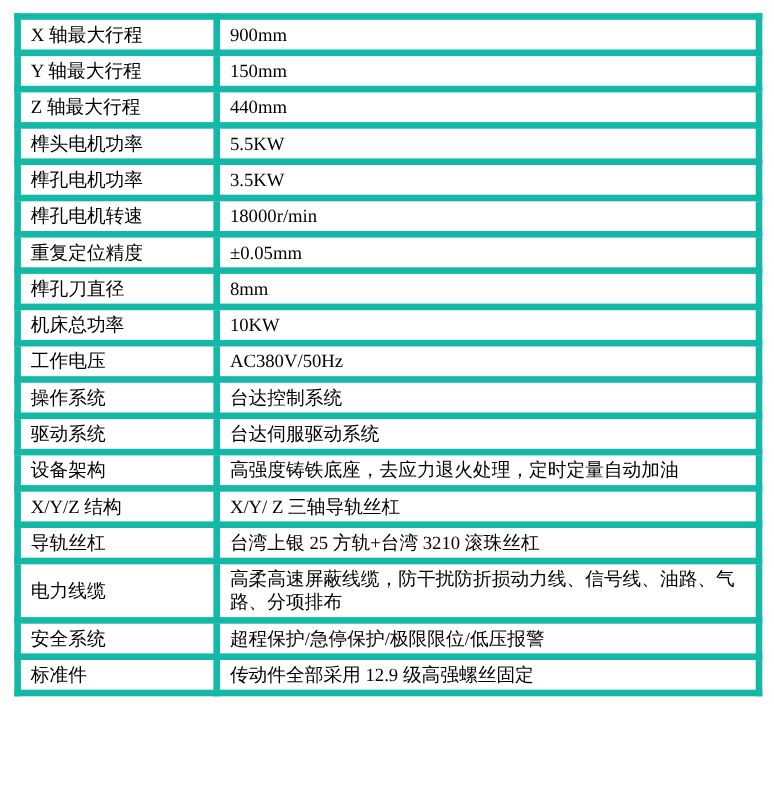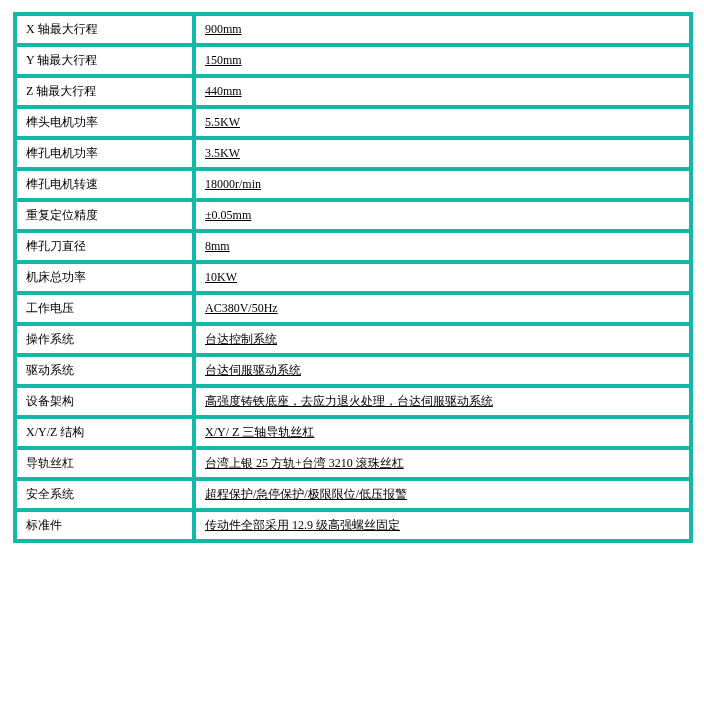--- a/index.html
+++ b/index.html
@@ -19,37 +19,36 @@
   table.spec-table {
     position: absolute;
     left: 13px;
     top: 12px;
     width: 680px;
     border-collapse: collapse;
     border: 2px solid #000000;
     table-layout: fixed;
   }
   table.spec-table td {
-    border: 4px solid #14b8a6;
-    font-size: 12px;
+    border: 6px solid #14b8a6;
+    font-size: 17px;
     line-height: 21px;
     padding: 3px 8px 3px 9px;
     vertical-align: middle;
     word-break: break-word;
     overflow-wrap: break-word;
   }
   table.spec-table tr {
     height: 30px;
   }
   td.label-cell {
     width: 158px;
   }
   td.value-cell {
     width: auto;
-    text-decoration: underline;
   }
 </style>
 </head>
 <body>
 
 <div class="page">
   <table class="spec-table">
     <tbody>
   <tr>
     <td class="label-cell">X 轴最大行程</td>
@@ -109,33 +108,37 @@
     <td class="value-cell">台达控制系统</td>
   </tr>
 
   <tr>
     <td class="label-cell">驱动系统</td>
     <td class="value-cell">台达伺服驱动系统</td>
   </tr>
 
   <tr>
     <td class="label-cell">设备架构</td>
-    <td class="value-cell">高强度铸铁底座，去应力退火处理，台达伺服驱动系统</td>
+    <td class="value-cell">高强度铸铁底座，去应力退火处理，定时定量自动加油</td>
   </tr>
 
   <tr>
     <td class="label-cell">X/Y/Z 结构</td>
     <td class="value-cell">X/Y/ Z 三轴导轨丝杠</td>
   </tr>
 
   <tr>
     <td class="label-cell">导轨丝杠</td>
     <td class="value-cell">台湾上银 25 方轨+台湾 3210 滚珠丝杠</td>
   </tr>
 
+  <tr>
+    <td class="label-cell">电力线缆</td>
+    <td class="value-cell">高柔高速屏蔽线缆，防干扰防折损动力线、信号线、油路、气路、分项排布</td>
+  </tr>
 
 
   <tr>
     <td class="label-cell">安全系统</td>
     <td class="value-cell">超程保护/急停保护/极限限位/低压报警</td>
   </tr>
 
   <tr>
     <td class="label-cell">标准件</td>
     <td class="value-cell">传动件全部采用 12.9 级高强螺丝固定</td>

